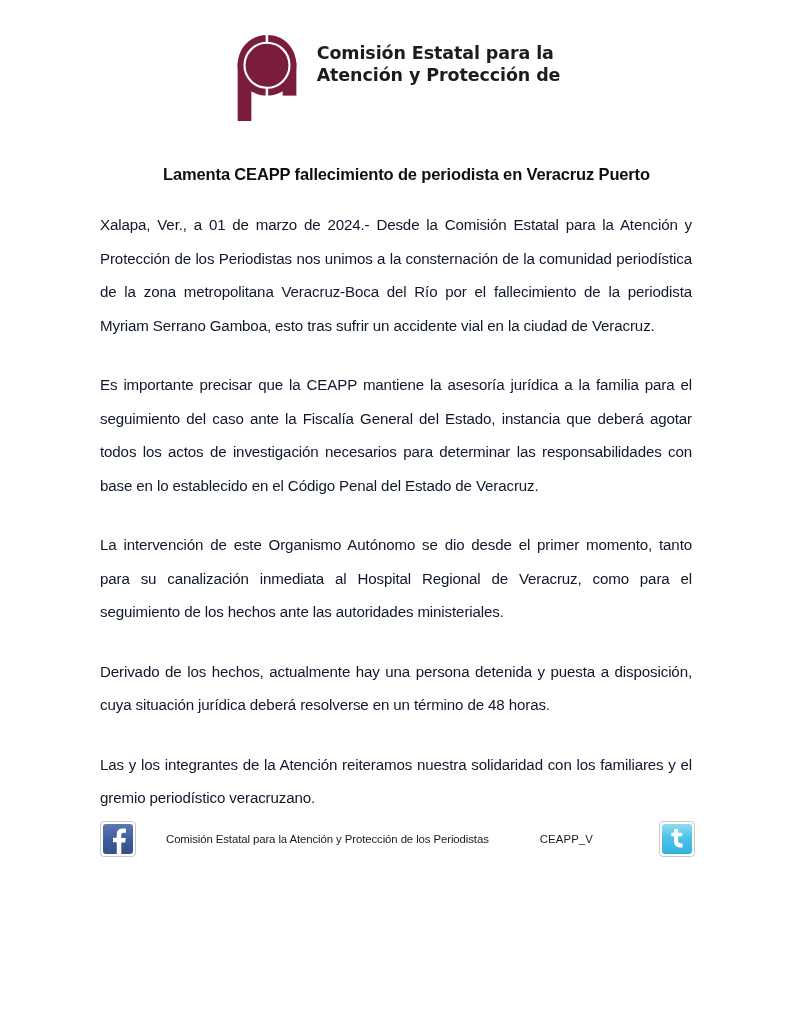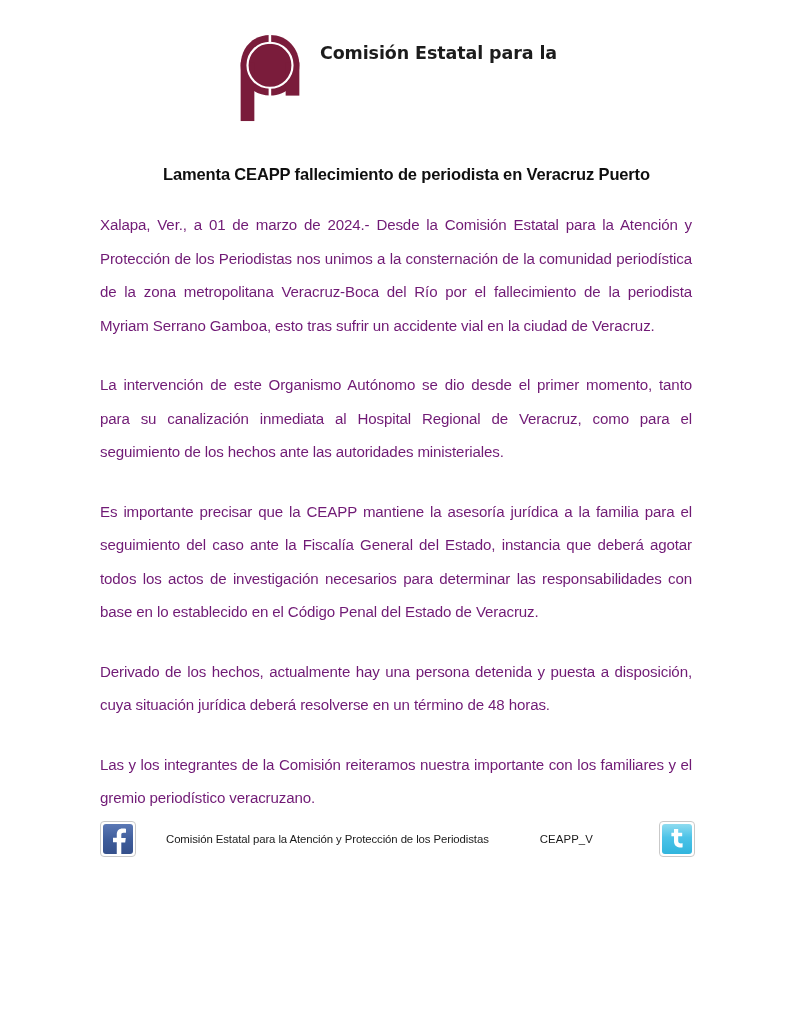--- a/index.html
+++ b/index.html
@@ -70,21 +70,21 @@
     top: 208px;
     width: 592px;
   }
   .para {
     margin: 0 0 26px 0;
     text-align: justify;
     text-justify: inter-word;
     font-family: "Liberation Sans", sans-serif;
     font-size: 15.1px;
     line-height: 33.5px;
-    color: #701a75;
+    color: #0f172a;
     letter-spacing: -0.12px;
   }
   .para:last-child { margin-bottom: 0; }
 
   
   .footer {
     position: absolute;
     left: 100px;
     right: 96px;
     bottom: 44px;
@@ -137,32 +137,33 @@
 
       <circle cx="36" cy="33" r="23" fill="none" stroke="#ffffff" stroke-width="2.2"></circle>
 
       <rect x="34.6" y="2" width="2.6" height="9" fill="#ffffff"></rect>
 
       <rect x="34.6" y="56" width="2.6" height="9" fill="#ffffff"></rect>
     </svg>
 
     <div class="logo-text">
       <div>Comisión Estatal para la</div>
+      <div>Atención y Protección de</div>
     </div>
 
   </div>
 
   <h1 class="doc-title">Lamenta CEAPP fallecimiento de periodista en Veracruz Puerto</h1>
 
   <div class="body-wrap">
     <p class="para">Xalapa, Ver., a 01 de marzo de 2024.- Desde la Comisión Estatal para la Atención y Protección de los Periodistas nos unimos a la consternación de la comunidad periodística de la zona metropolitana Veracruz-Boca del Río por el fallecimiento de la periodista Myriam Serrano Gamboa, esto tras sufrir un accidente vial en la ciudad de Veracruz.</p>
+    <p class="para">Es importante precisar que la CEAPP mantiene la asesoría jurídica a la familia para el seguimiento del caso ante la Fiscalía General del Estado, instancia que deberá agotar todos los actos de investigación necesarios para determinar las responsabilidades con base en lo establecido en el Código Penal del Estado de Veracruz.</p>
     <p class="para">La intervención de este Organismo Autónomo se dio desde el primer momento, tanto para su canalización inmediata al Hospital Regional de Veracruz, como para el seguimiento de los hechos ante las autoridades ministeriales.</p>
-    <p class="para">Es importante precisar que la CEAPP mantiene la asesoría jurídica a la familia para el seguimiento del caso ante la Fiscalía General del Estado, instancia que deberá agotar todos los actos de investigación necesarios para determinar las responsabilidades con base en lo establecido en el Código Penal del Estado de Veracruz.</p>
     <p class="para">Derivado de los hechos, actualmente hay una persona detenida y puesta a disposición, cuya situación jurídica deberá resolverse en un término de 48 horas.</p>
-    <p class="para">Las y los integrantes de la Comisión reiteramos nuestra importante con los familiares y el gremio periodístico veracruzano.</p>
+    <p class="para">Las y los integrantes de la Atención reiteramos nuestra solidaridad con los familiares y el gremio periodístico veracruzano.</p>
   </div>
 
   <div class="footer">
 
     <svg class="fb-icon" viewBox="0 0 36 36" aria-hidden="true">
       <defs>
         <linearGradient id="fbg" x1="0" y1="0" x2="0" y2="1">
           <stop offset="0%" stop-color="#5b78b5"></stop>
           <stop offset="55%" stop-color="#3e5c9a"></stop>
           <stop offset="100%" stop-color="#35508b"></stop>

